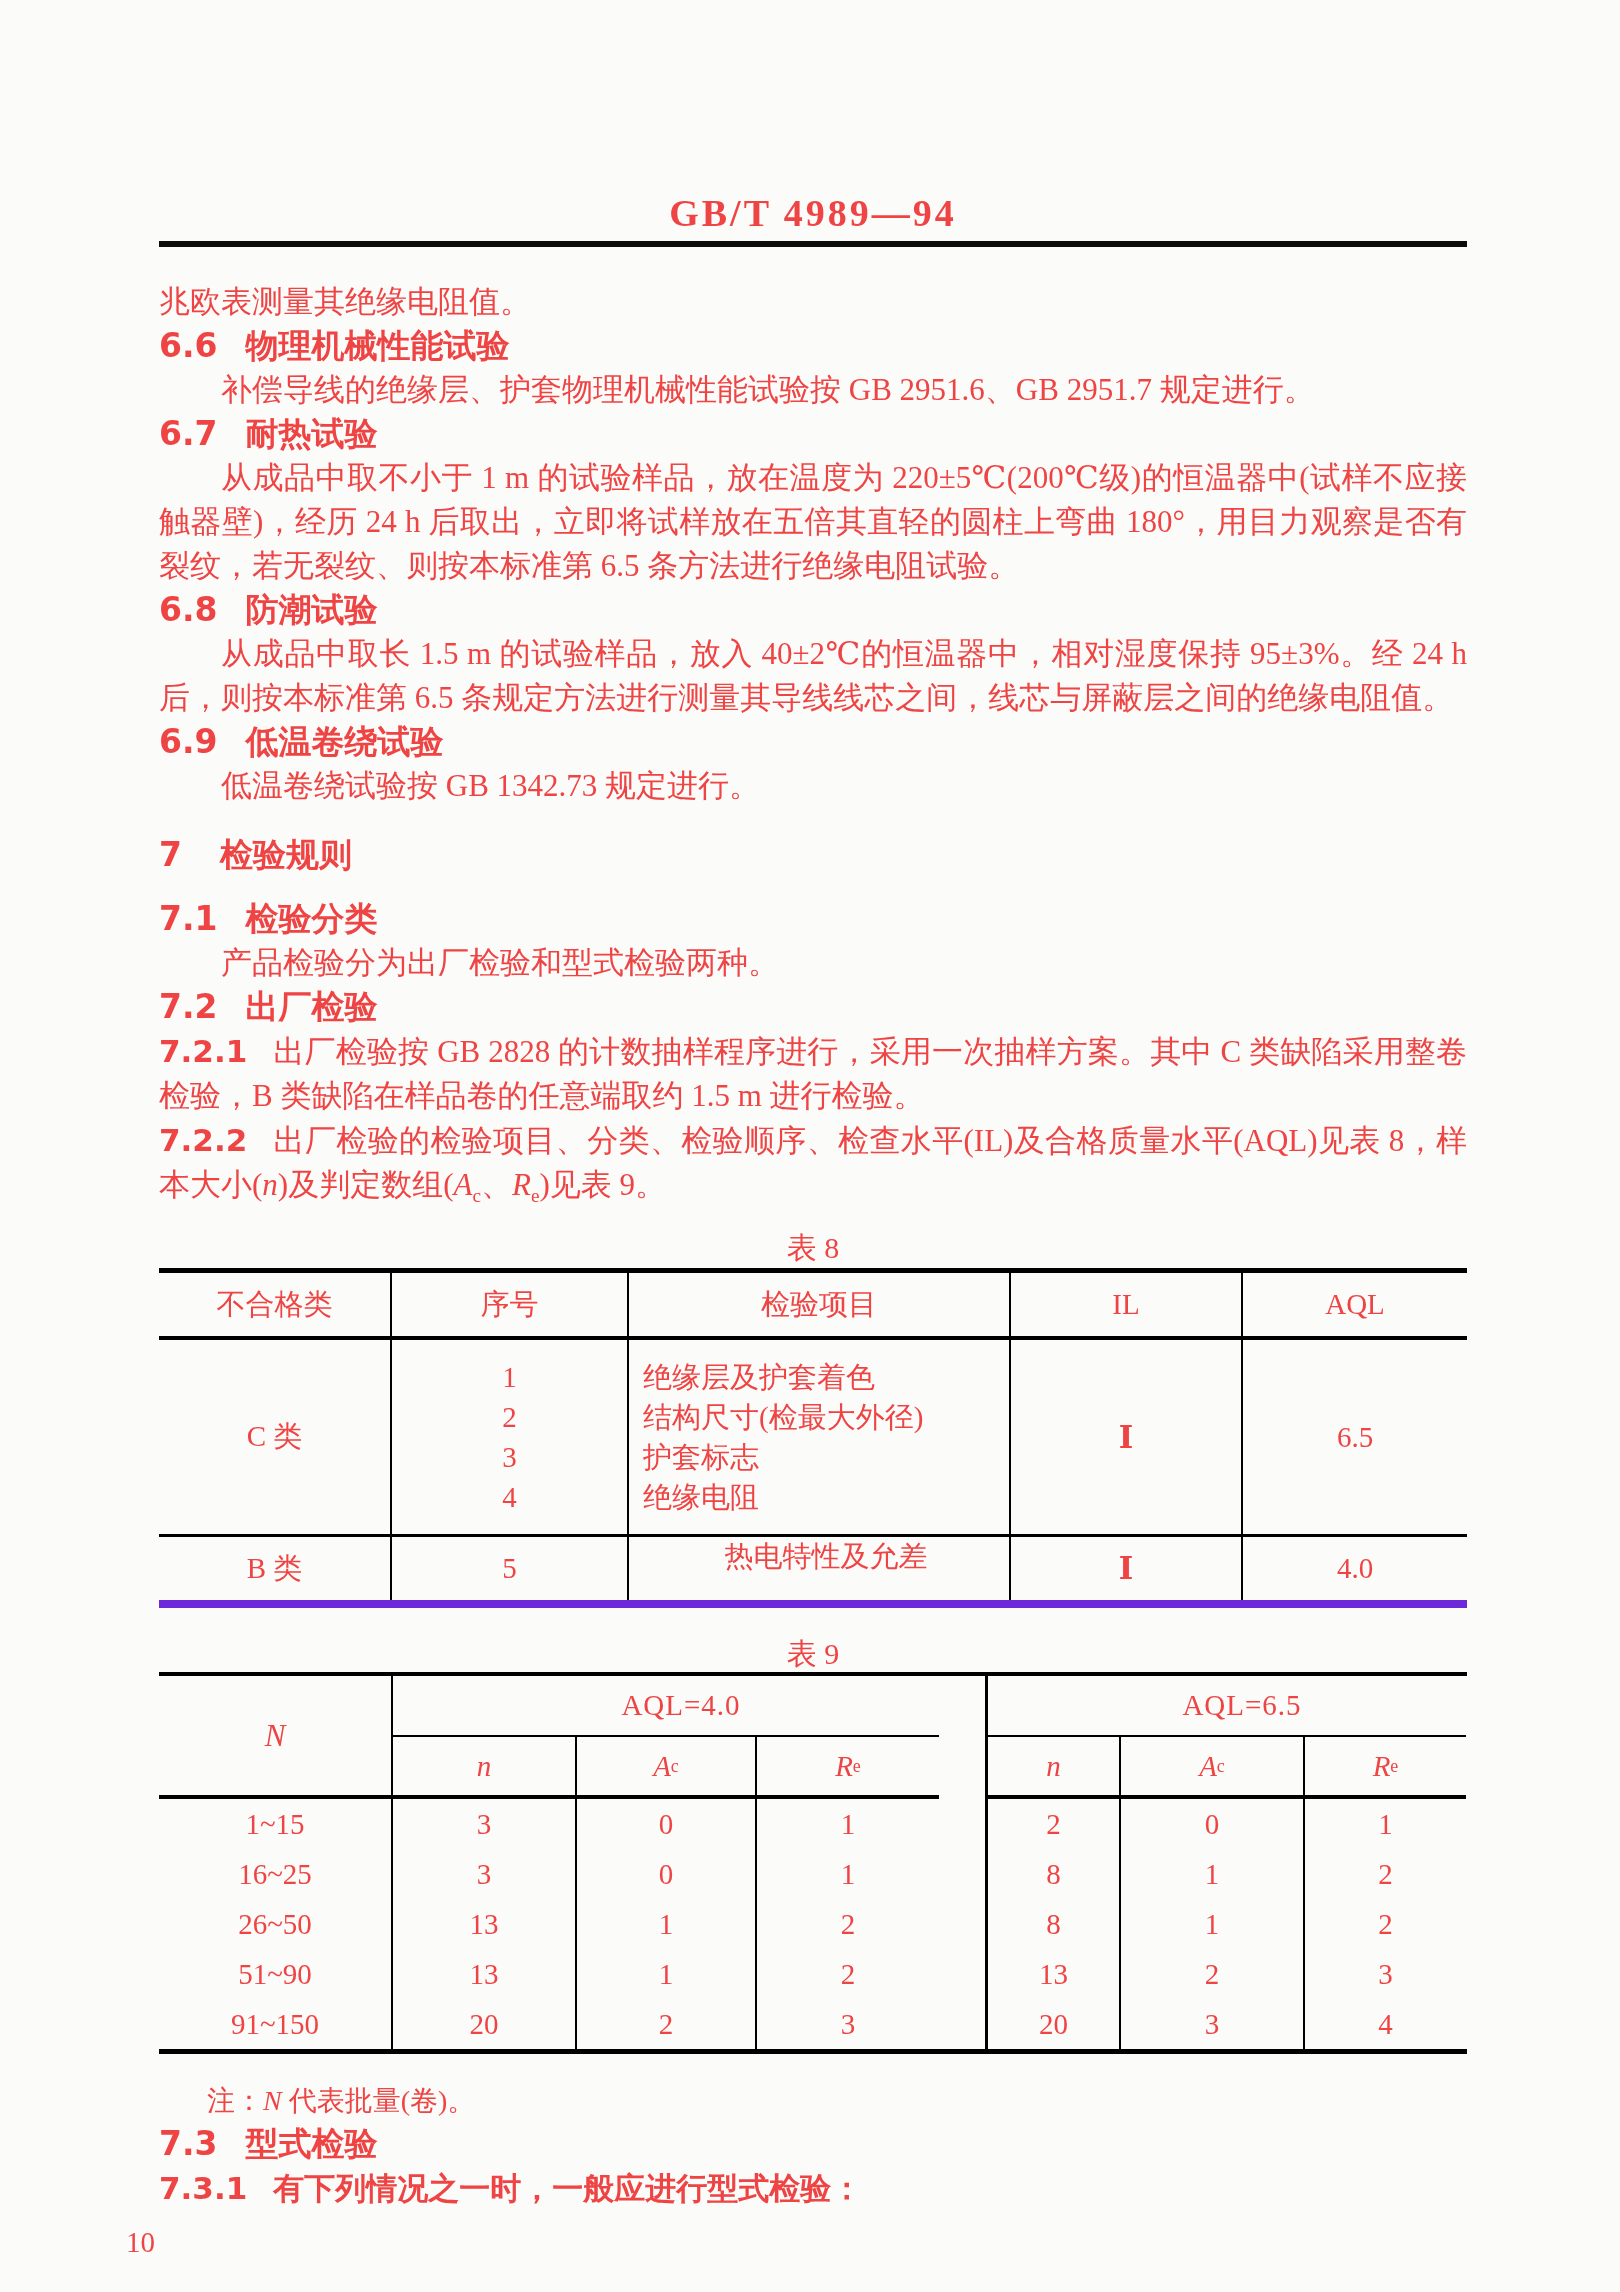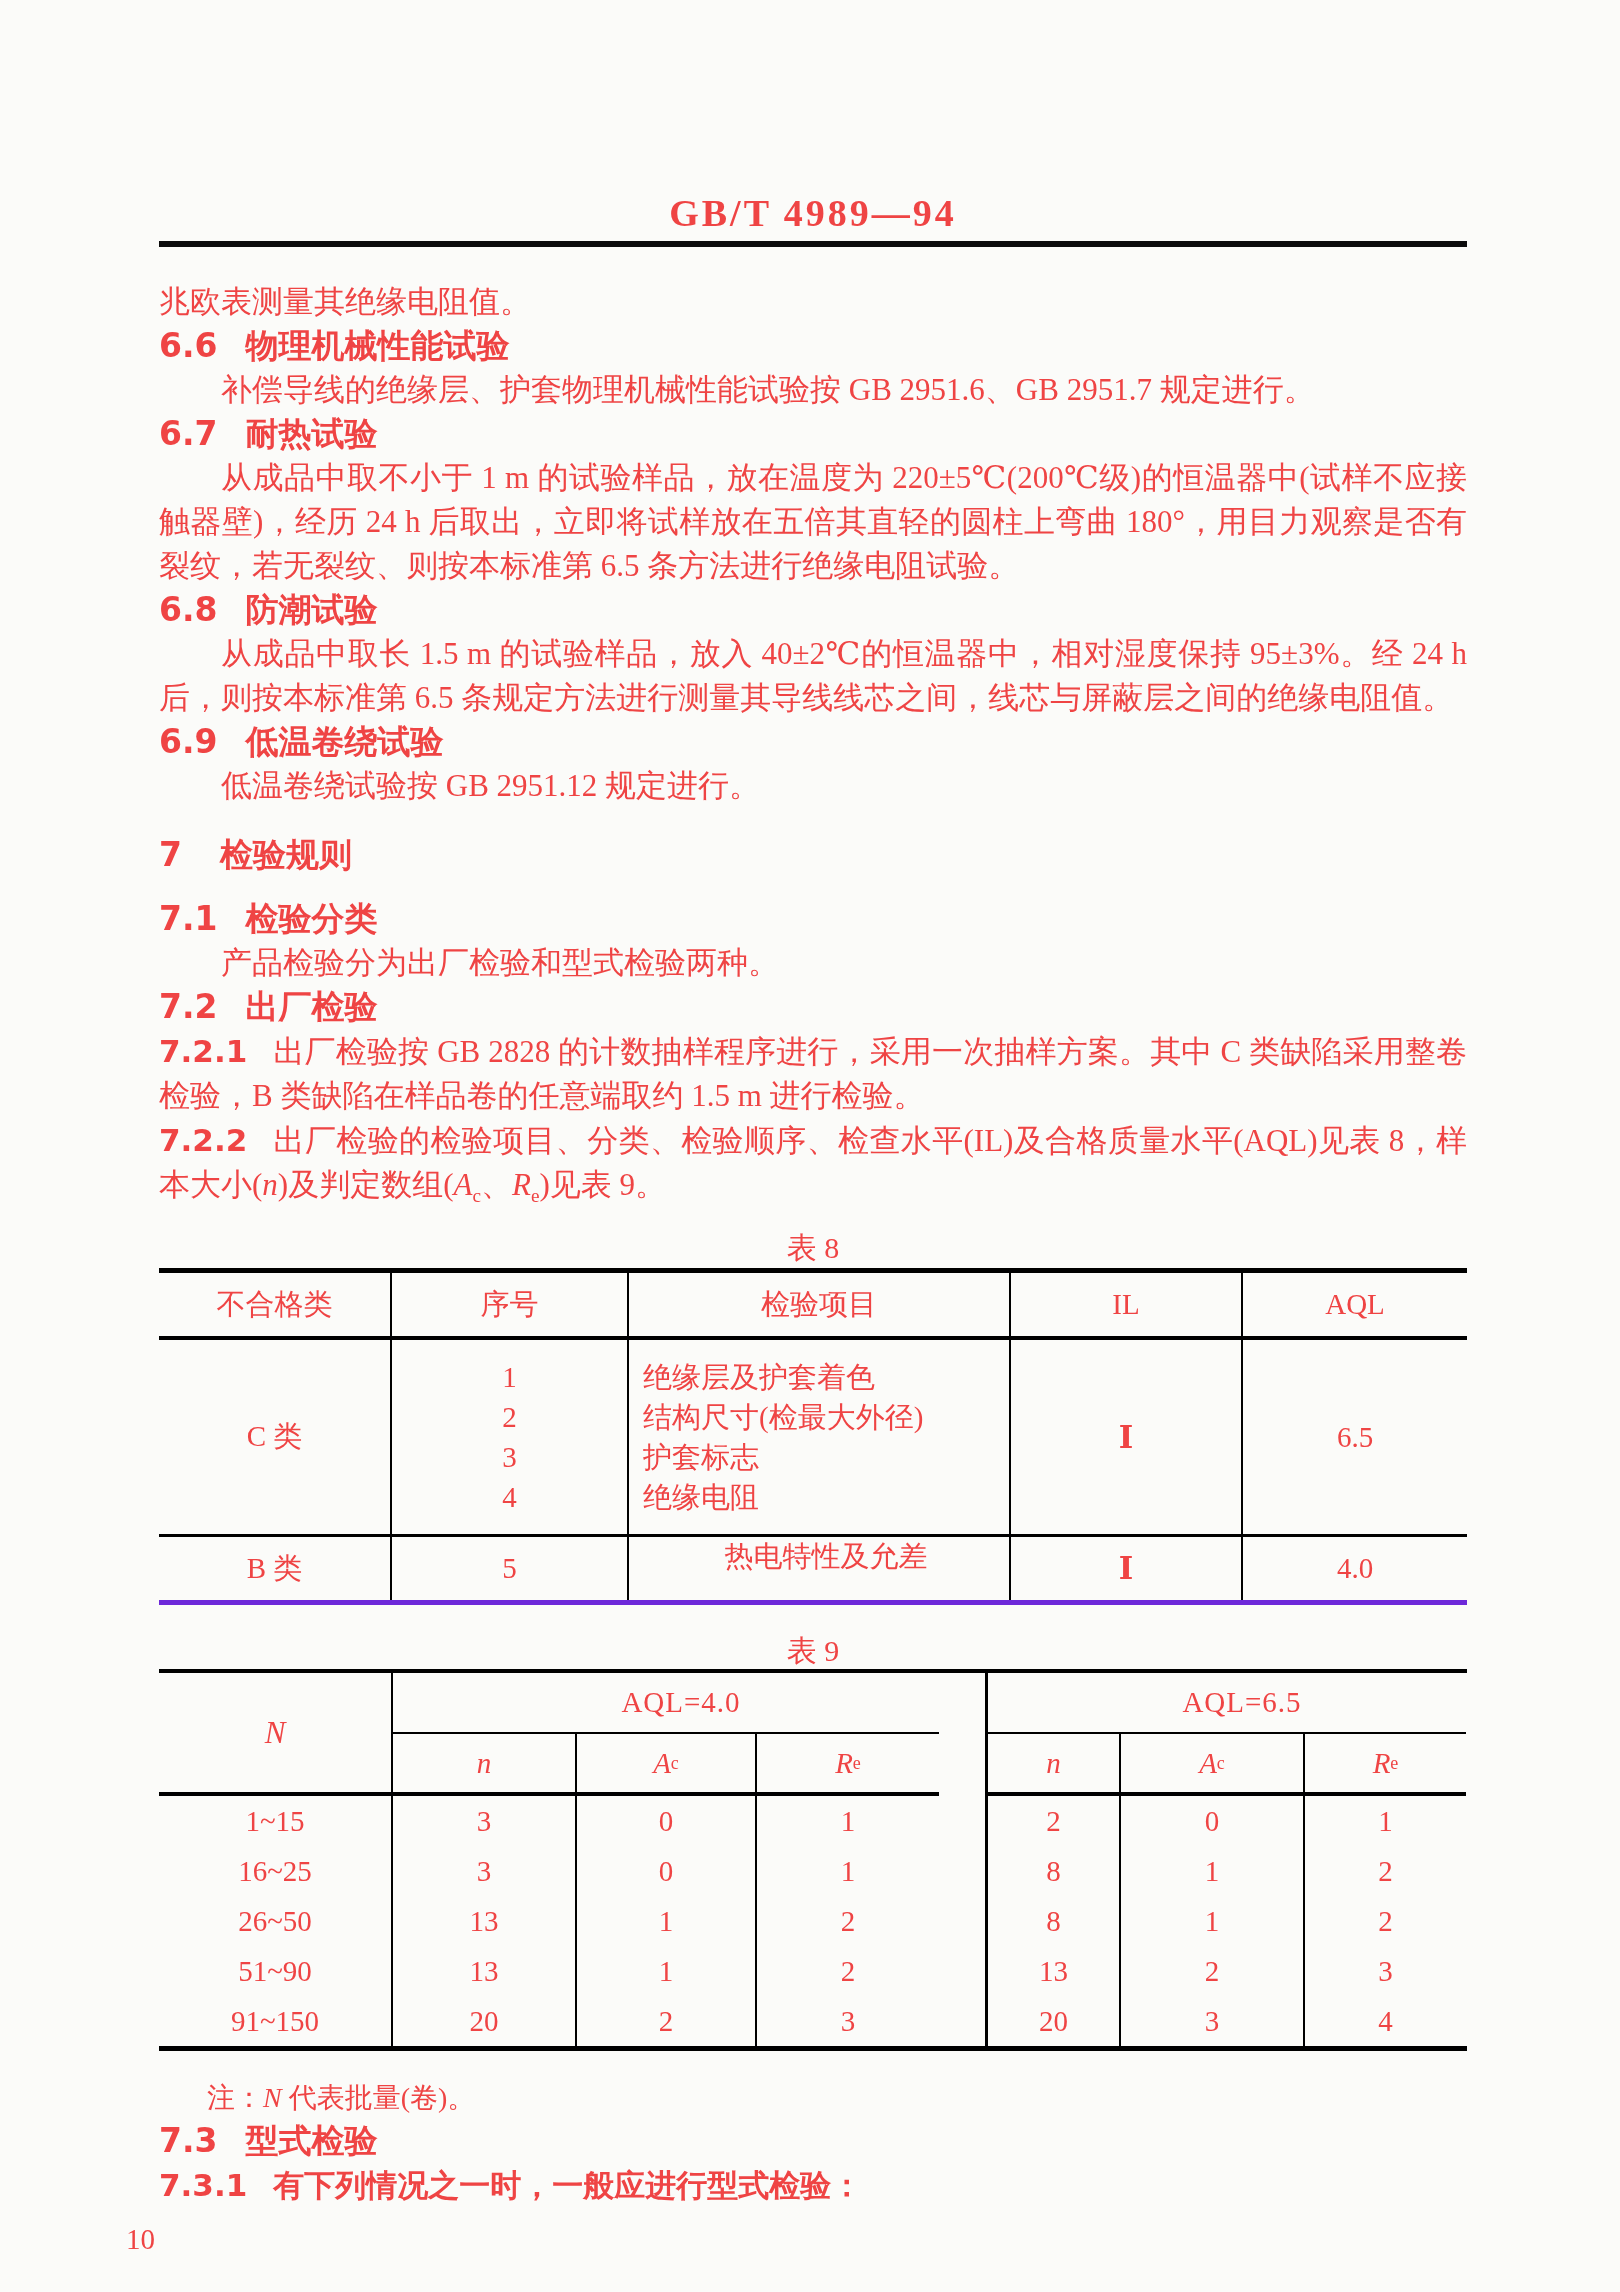--- a/index.html
+++ b/index.html
@@ -38,21 +38,21 @@
   sub.svar { font-size:0.62em; }
 
   .caption { text-align:center; font-size:30px; line-height:40px; margin-top:10px; }
   .cap9 { margin-top:28px; line-height:36px; }
 
   
   .t8 {
     display:grid;
     grid-template-columns:231px 237px 382px 232px 226px;
     grid-template-rows:67px 197px 63px;
-    border-top:5px solid #000; border-bottom:5px solid #6d28d9;
+    border-top:5px solid #000; border-bottom:8px solid #6d28d9;
     font-size:29px;
   }
   .cell { display:flex; align-items:center; justify-content:center; }
   .bl2 { border-left:2px solid #000; }
   .bl3 { border-left:3px solid #000;margin-left:46px; }
   .t8 .hc { border-bottom:4px solid #000; }
   .t8 .rc { border-bottom:3px solid #000; }
   .t8 .col-v { flex-direction:column; justify-content:center; }
   .t8 .col-v div { line-height:40px; }
   .t8 .items { align-items:flex-start; padding-left:14px; }
@@ -104,21 +104,21 @@
     <div class="h">
       <span class="h-num">6.8</span>
       <span>防潮试验</span>
     </div>
     <p class="bodyline indent">从成品中取长 1.5 m 的试验样品，放入 40±2℃的恒温器中，相对湿度保持 95±3%。经 24 h 后，则按本标准第 6.5 条规定方法进行测量其导线线芯之间，线芯与屏蔽层之间的绝缘电阻值。</p>
 
     <div class="h">
       <span class="h-num">6.9</span>
       <span>低温卷绕试验</span>
     </div>
-    <p class="bodyline indent">低温卷绕试验按 GB 2951.12 规定进行。</p>
+    <p class="bodyline indent">低温卷绕试验按 GB 1342.73 规定进行。</p>
 
     <div class="h h-sec7">
       <span class="h-num">7</span>
       <span>检验规则</span>
     </div>
 
     <div class="h h-71">
       <span class="h-num">7.1</span>
       <span>检验分类</span>
     </div>

